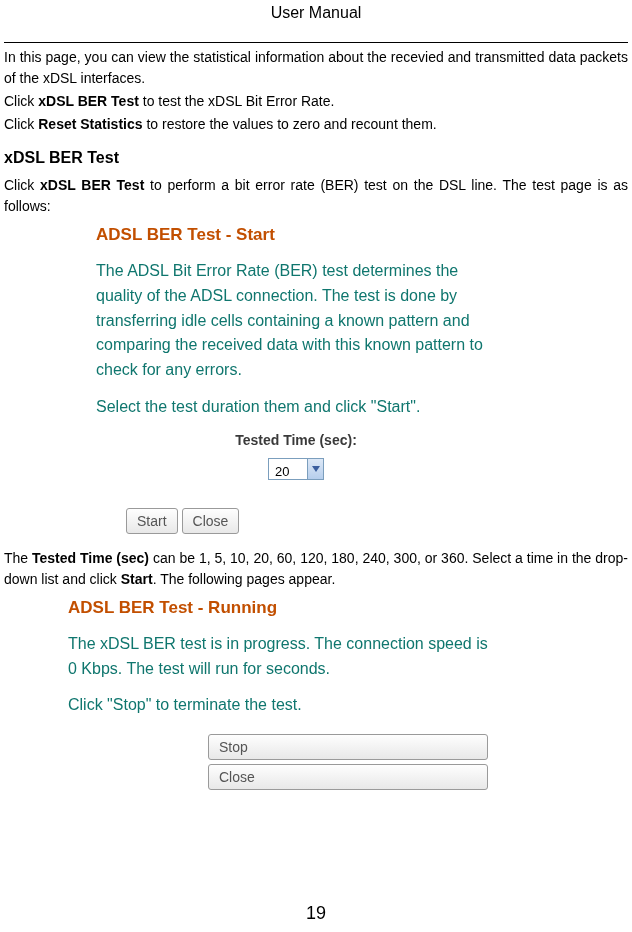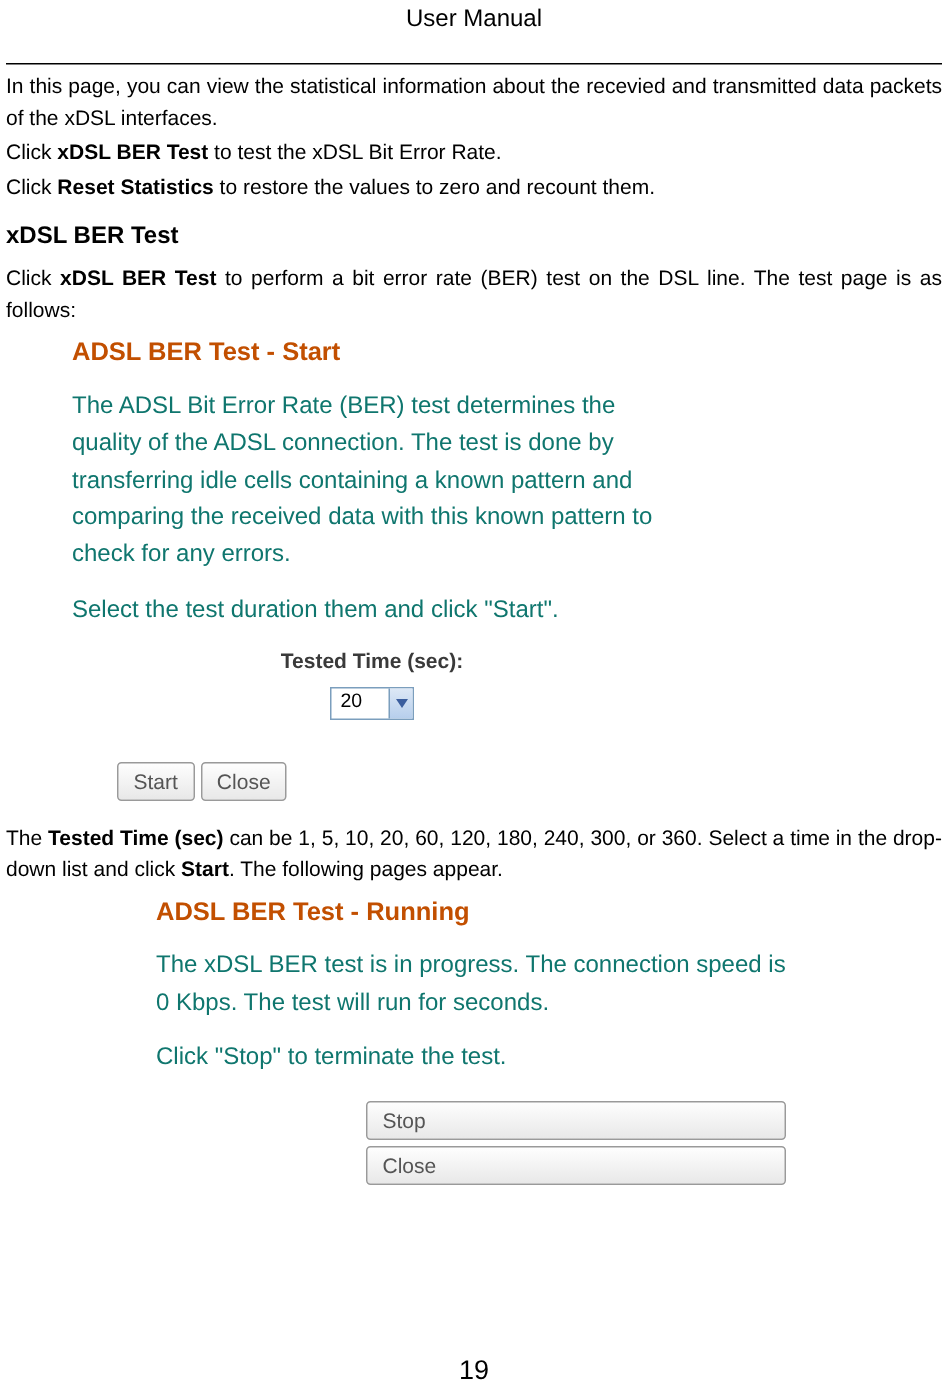--- a/index.html
+++ b/index.html
@@ -26,21 +26,21 @@
       margin-bottom: 2px;
     }
     .justify { text-align: justify; }
     .bold { font-weight: bold; }
     .section-heading {
       font-size: 16px;
       font-weight: bold;
       margin: 14px 0 8px 0;
     }
     .embedded {
-      margin: 8px 0 14px 44px;
+      margin: 8px 0 14px 92px;
       width: 400px;
       font-family: Verdana, Arial, sans-serif;
     }
     .embedded-title {
       color: #C24F00;
       font-size: 17px;
       font-weight: bold;
       margin-bottom: 14px;
     }
     .embedded-text {
@@ -56,21 +56,21 @@
       margin: 10px 0 28px 0;
       flex-direction: column;
     }
     .form-label {
       color: #3A3A3A;
       font-size: 14px;
       font-weight: bold;
     }
     .select-box {
       display: inline-flex;
-      align-items: flex-start;
+      align-items: flex-end;
       border: 1px solid #7B9EBD;
       background: #fff;
       height: 22px;
       padding-left: 6px;
       font-size: 13px;
       color: #000;
       width: 56px;
       justify-content: space-between;
       cursor: pointer;
     }
@@ -93,21 +93,21 @@
       background: linear-gradient(#FEFEFE, #E8E8E8);
       border: 1px solid #9A9A9A;
       border-radius: 3px;
       padding: 4px 10px;
       font-size: 14px;
       color: #555;
       cursor: pointer;
       font-family: Verdana, Arial, sans-serif;
     }
     .embedded2 {
-      margin: 8px 0 0 100px;
+      margin: 8px 0 0 64px;
       width: 420px;
       font-family: Verdana, Arial, sans-serif;
     }
     .page-number {
       position: absolute;
       bottom: 8px;
       left: 0;
       right: 0;
       text-align: center;
       font-size: 18px;

